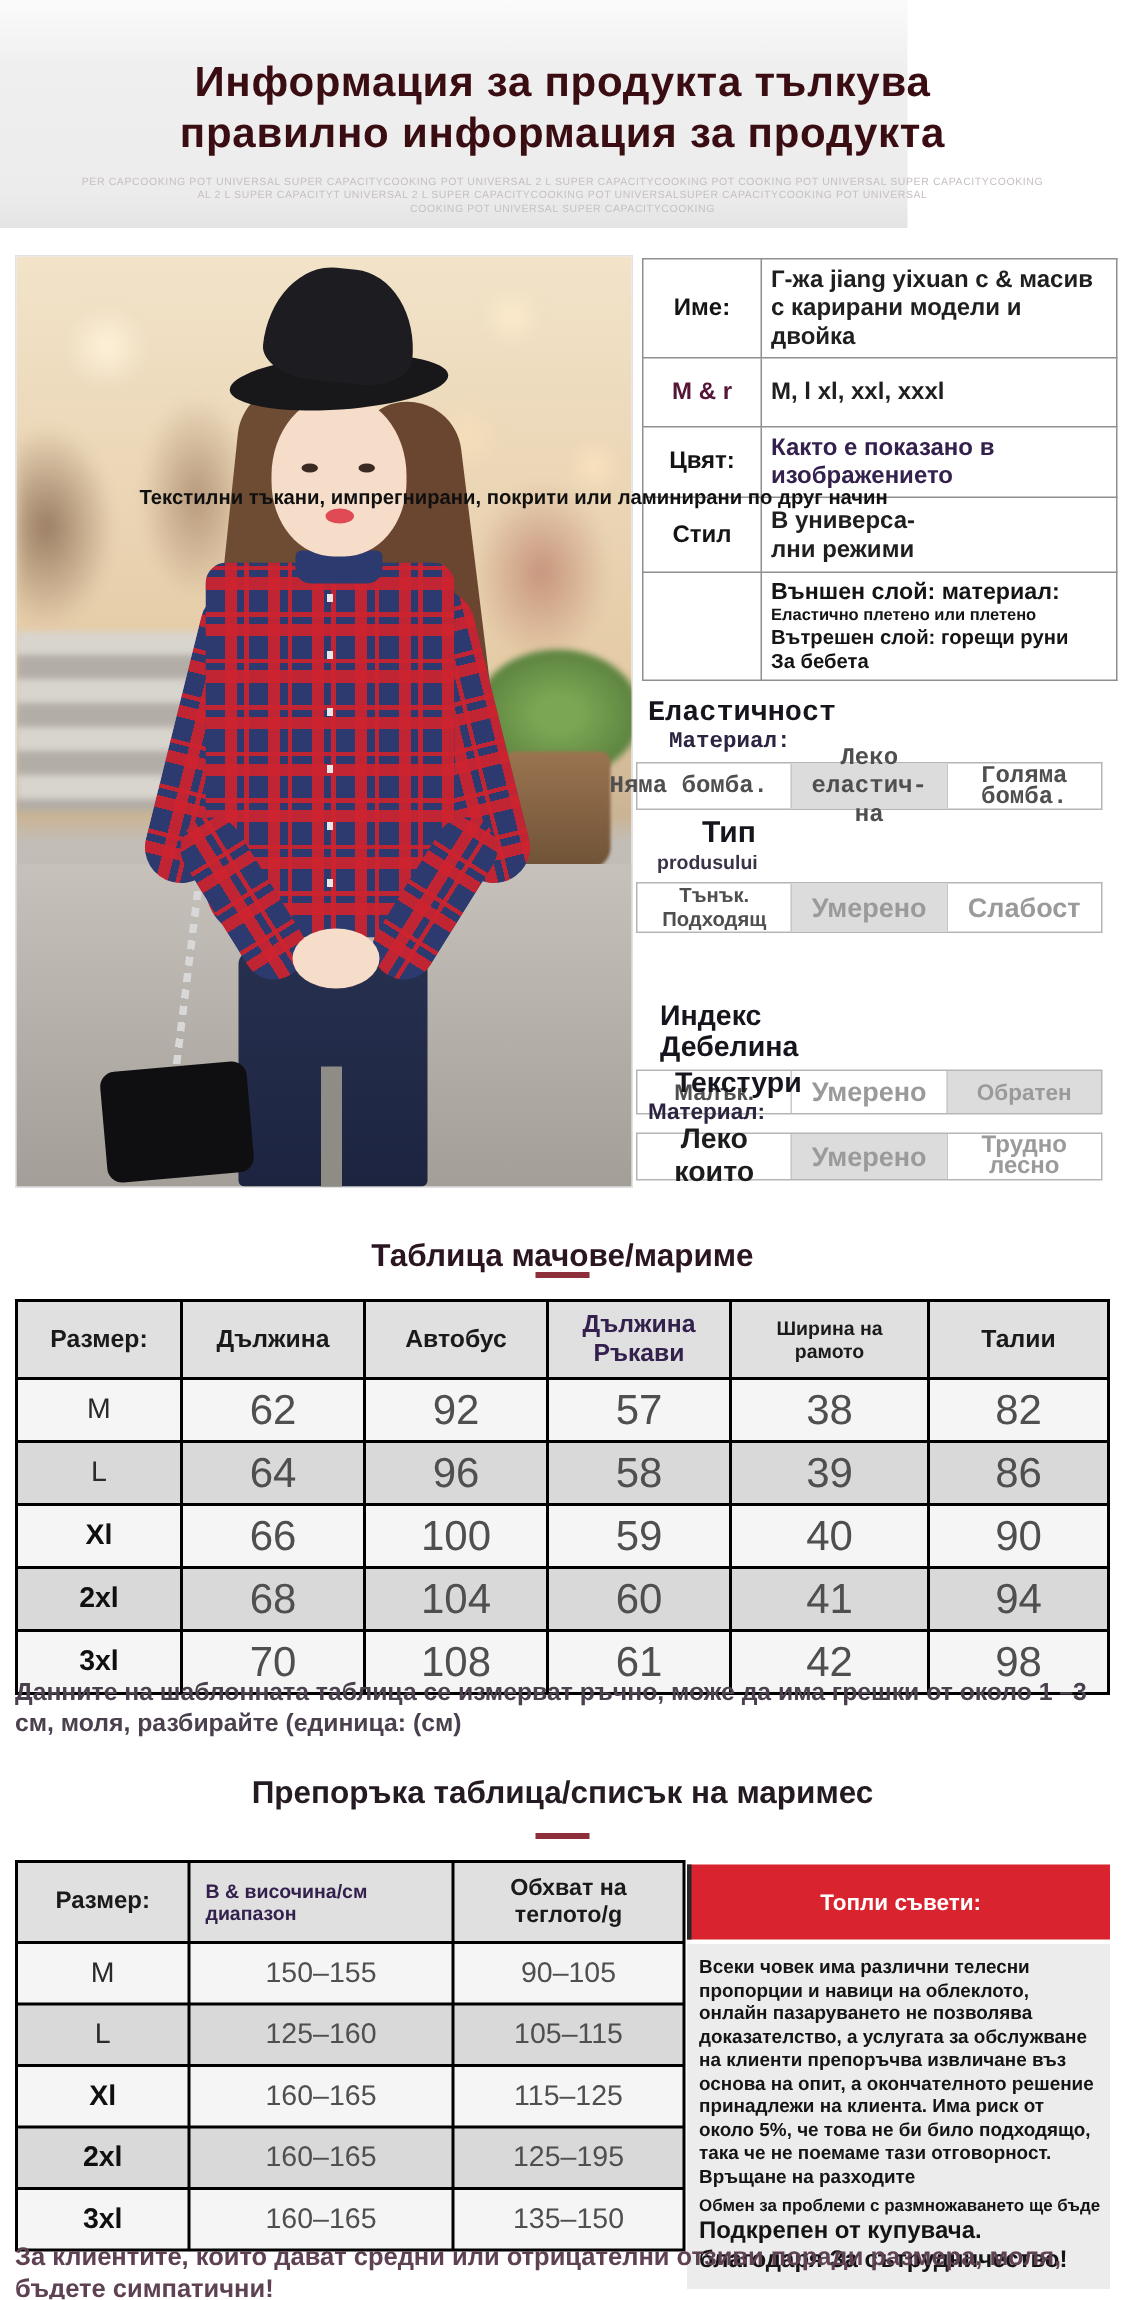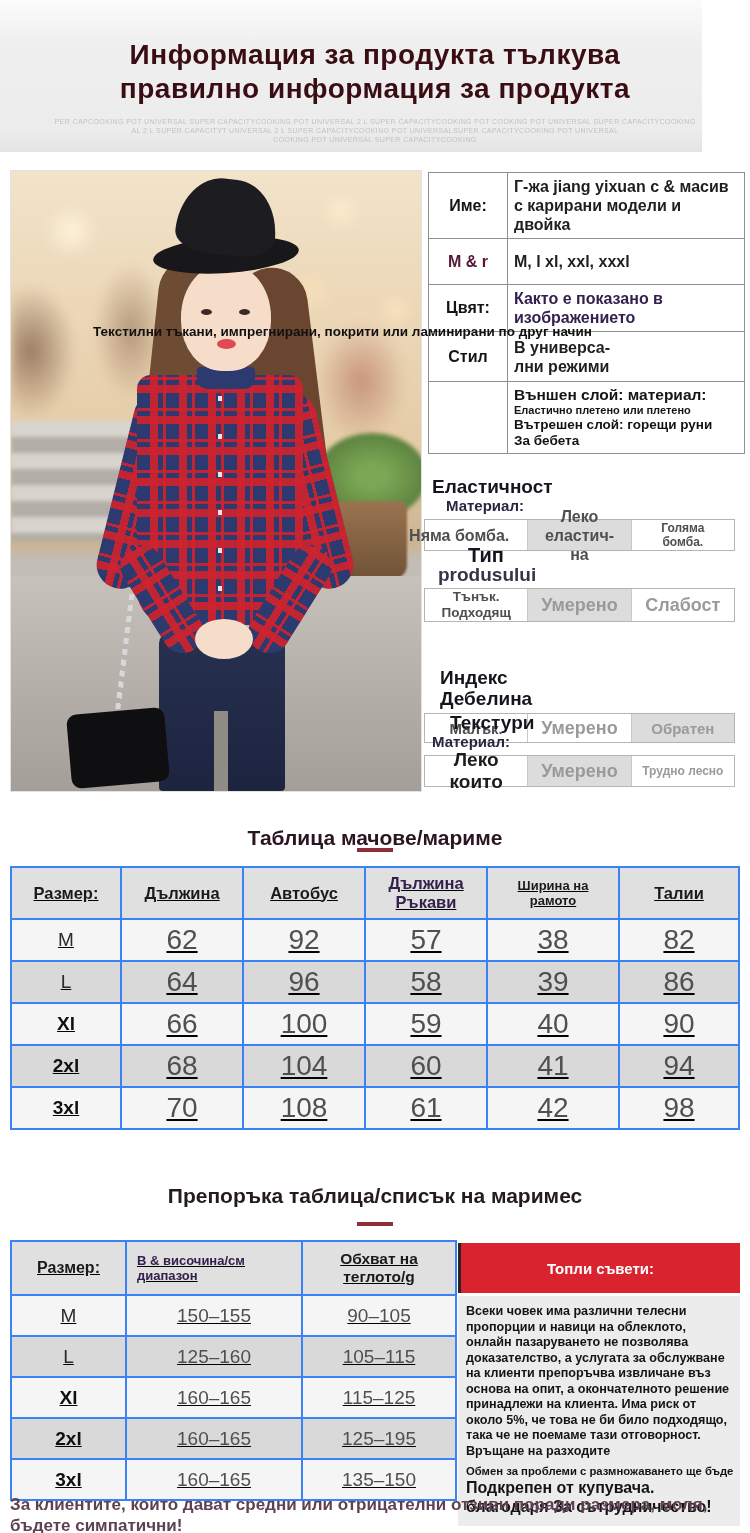--- a/index.html
+++ b/index.html
@@ -1,21 +1,21 @@
 <!DOCTYPE html>
 <html><head>
 <meta charset="utf-8">
 <style>
   html,body{margin:0;padding:0;background:#ffffff;}
   .page{position:relative;width:750px;height:1533px;background:#ffffff;overflow:hidden;
         font-family:"Liberation Sans",sans-serif;}
   .preline{white-space:pre-line;}
 
   
-  .header{position:absolute;left:0;top:0;width:702px;height:152px;
+  .header{position:absolute;left:0;top:0;width:605px;height:152px;
           background:linear-gradient(#fbfbfb,#f0efef 30%,#ececec 85%,#e4e4e4);}
   .header-title{position:absolute;left:0;top:38px;width:750px;text-align:center;
                 font-size:28px;line-height:34px;font-weight:bold;color:#3a0d12;letter-spacing:.5px;}
   .watermark{position:absolute;left:0;top:117px;width:750px;text-align:center;
              font-size:7px;line-height:9px;color:#c7c0c0;letter-spacing:.4px;}
 
   
   .photo{position:absolute;left:10px;top:170px;width:410px;height:620px;overflow:hidden;
          background:linear-gradient(#f2e3c9 0%,#e5cba6 45%,#cbb493 60%,#c2bdb6 63%,#b3aea7 100%);
          border:1px solid #e2e2e2;}
@@ -77,44 +77,44 @@
   .info-label{width:76px;text-align:center;font-size:16px;font-weight:bold;color:#141414;}
   .info-value{padding:4px 6px;font-size:16px;line-height:19px;font-weight:bold;color:#1f1f1f;}
   .maroon{color:#551637;}
   .purple{color:#33204d;}
   .mat-big{font-size:15.5px;line-height:18px;font-weight:bold;color:#141414;}
   .mat-small{font-size:11px;line-height:13px;font-weight:bold;color:#141414;}
   .mat-mid{font-size:13.5px;line-height:16px;font-weight:bold;color:#141414;}
 
   
   .scale-group{position:absolute;left:424px;width:311px;}
-  .sg1{top:476px;} .sg2{top:545px;} .sg3{top:633px;} .sg4{top:712px;}
+  .sg1{top:465px;font-family:Liberation Mono, monospace;} .sg2{top:545px;} .sg3{top:633px;} .sg4{top:712px;}
   .scale-h{font-size:19px;line-height:21px;font-weight:bold;color:#15151d;padding-left:8px;}
   .scale-sub{font-size:15px;line-height:18px;font-weight:bold;color:#2c2440;padding-left:22px;}
-  .sub-sm{font-size:19px;color:#3a3347;padding-left:14px;}
+  .sub-sm{font-size:13px;color:#3a3347;padding-left:14px;}
   .scale-bar{display:flex;border:1px solid #b5b5b5;background:#fff;margin-top:4px;}
   .scale-cell{flex:1;display:flex;align-items:center;justify-content:center;text-align:center;
     border-left:1px solid #c9c9c9;font-weight:bold;overflow:visible;}
   .scale-cell:first-child{border-left:none;}
   .cell-hl{background:#dcdcdc;}
   .h30{height:30px;} .h32{height:32px;} .h28{height:28px;}
   .t-dark{color:#4f4f4f;} .t-gray{color:#9a9a9a;} .t-black{color:#1c1c1c;}
   .fs16{font-size:16px;line-height:19px;} .fs18{font-size:18px;} .fs14{font-size:13.5px;line-height:16px;}
-  .fs12{font-size:12px;line-height:14px;} .fs19{font-size:19px;} .fs15{font-size:15px;}
+  .fs12{font-size:16px;line-height:14px;} .fs19{font-size:19px;} .fs15{font-size:15px;}
   .shift-left{margin-left:-34px;white-space:nowrap;}
 
   
   .sec-title{position:absolute;left:0;width:750px;text-align:center;
     font-size:21px;font-weight:bold;color:#2a1520;}
   .st1{top:810px;margin-top:16px;} .st2{top:1184px;color:#241a22;}
   .dash{position:absolute;left:357px;width:36px;height:4px;background:#8c2f3a;}
   .d1{top:848px;} .d2{top:1222px;}
 
   
-  table.grid{border-collapse:separate;border-spacing:2px;background:#3b82f6;text-decoration:underline;}
+  table.grid{border-collapse:separate;border-spacing:2px;background:#000000;}
   .size-table{position:absolute;left:10px;top:866px;width:730px;}
   .rec-table{position:absolute;left:10px;top:1240px;width:447px;}
   .grid th{background:#e0e0e0;font-weight:bold;color:#1a1a1a;}
   .grid td,.grid th{text-align:center;vertical-align:middle;}
   .size-table th{height:48px;font-size:16.5px;}
   .size-table td{height:38px;font-size:28px;color:#4f4f4f;}
   .rec-table th{height:50px;font-size:16px;}
   .rec-table td{height:37px;font-size:19px;color:#4f4f4f;}
   .hdr-sm{font-size:13px !important;line-height:15px;}
   .hdr-purple{color:#33204d !important;}
@@ -311,20 +311,21 @@
       <td class="size-cell size-bold">3xl</td>
       <td>70</td>
       <td>108</td>
       <td>61</td>
       <td>42</td>
       <td>98</td>
     </tr>
   </tbody>
     </table>
 
+  <div class="size-note">Данните на шаблонната таблица се измерват ръчно, може да има грешки от около 1 –3 см, моля, разбирайте (единица: (см)</div>
 
   <div class="sec-title st2">Препоръка таблица/списък на маримес</div>
   <div class="dash d2"></div>
 
   <table class="grid rec-table">
     <tbody>
         <tr>
       <th style="width:111px;">Размер:</th>
       <th style="width:163px;" class="hdr-sm hdr-purple rec-hh preline">В &amp; височина/см
 диапазон</th>

